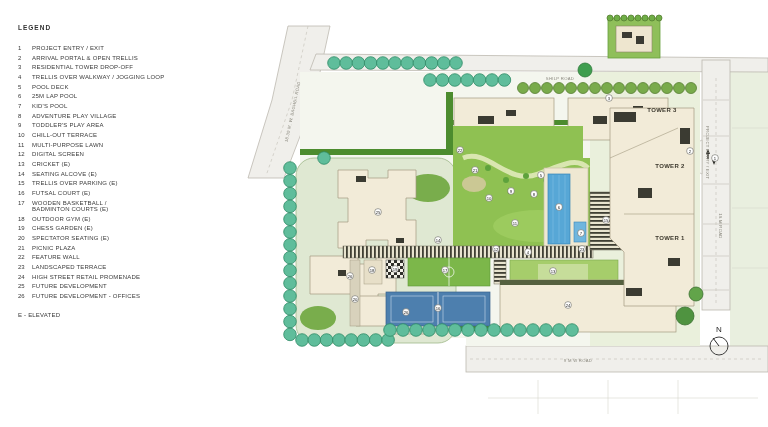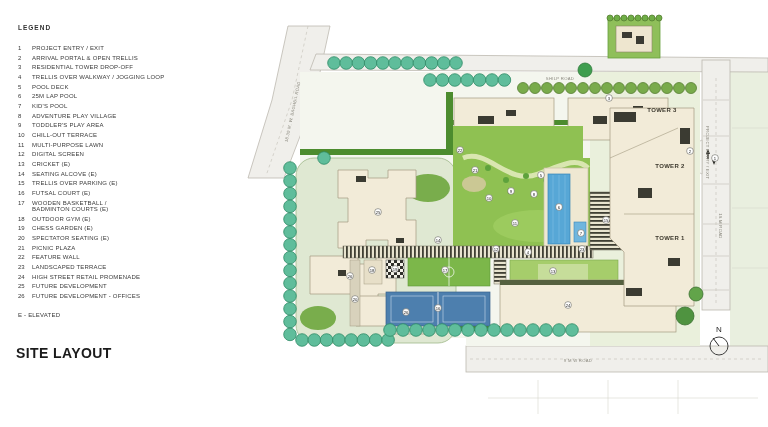--- a/index.html
+++ b/index.html
@@ -137,21 +137,20 @@
           <span class="lab">FUTURE DEVELOPMENT</span>
         </div>
         <div class="leg-row">
           <span class="num">26</span>
           <span class="lab">FUTURE DEVELOPMENT - OFFICES</span>
         </div>
       </div>
     <div class="legend-note">E - ELEVATED</div>
   </div>
 
-  <div class="page-title">SITE LAYOUT</div>
 
   <div class="map-wrap">
     <svg viewBox="0 0 530 412" width="530" height="412">
       <defs>
         <pattern id="hatchV" width="4" height="10" patternUnits="userSpaceOnUse">
           <rect width="4" height="10" fill="#e8e4cf"></rect>
             <rect width="1.8" height="10" fill="#3f3f33"></rect>
         </pattern>
         <pattern id="hatchH" width="10" height="4" patternUnits="userSpaceOnUse">
           <rect width="10" height="4" fill="#e8e4cf"></rect>

